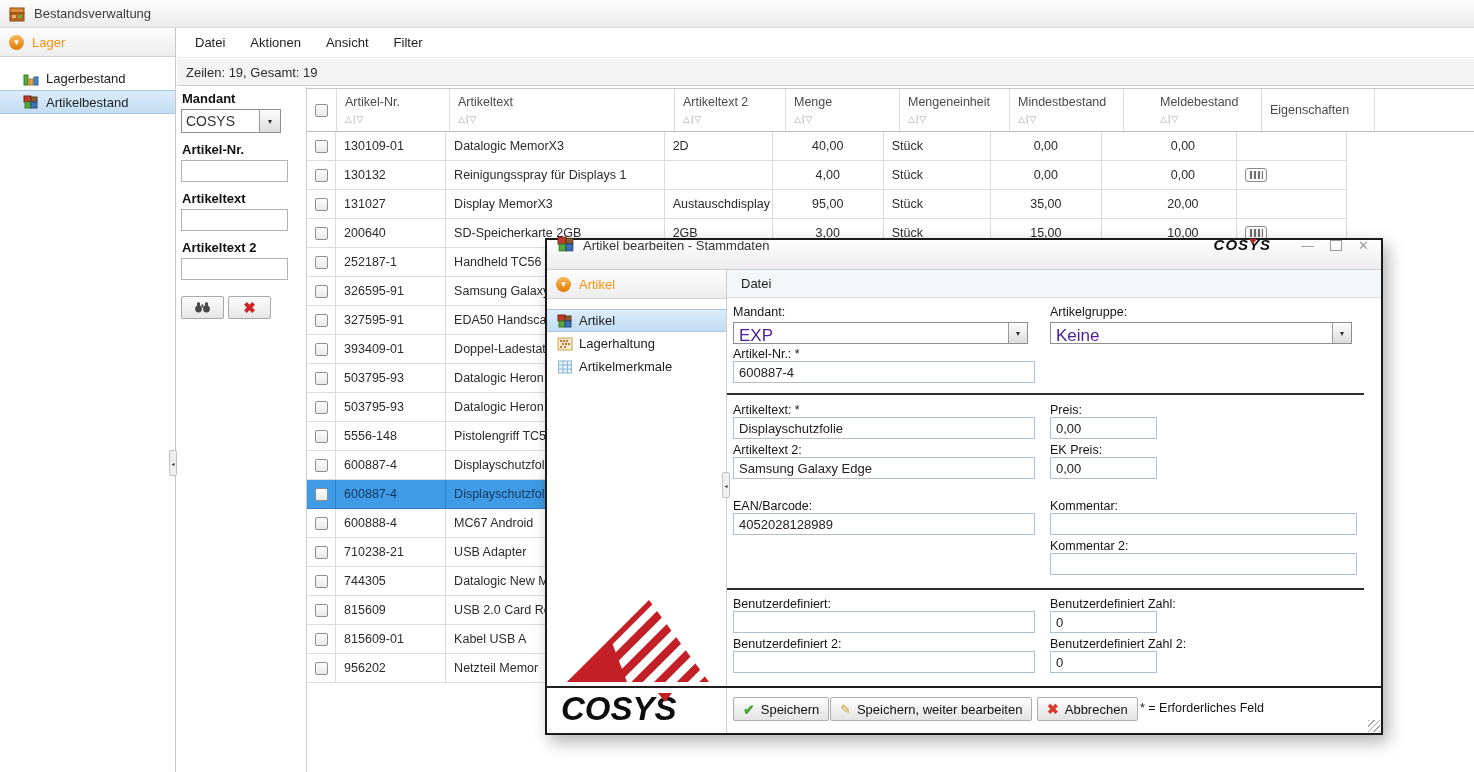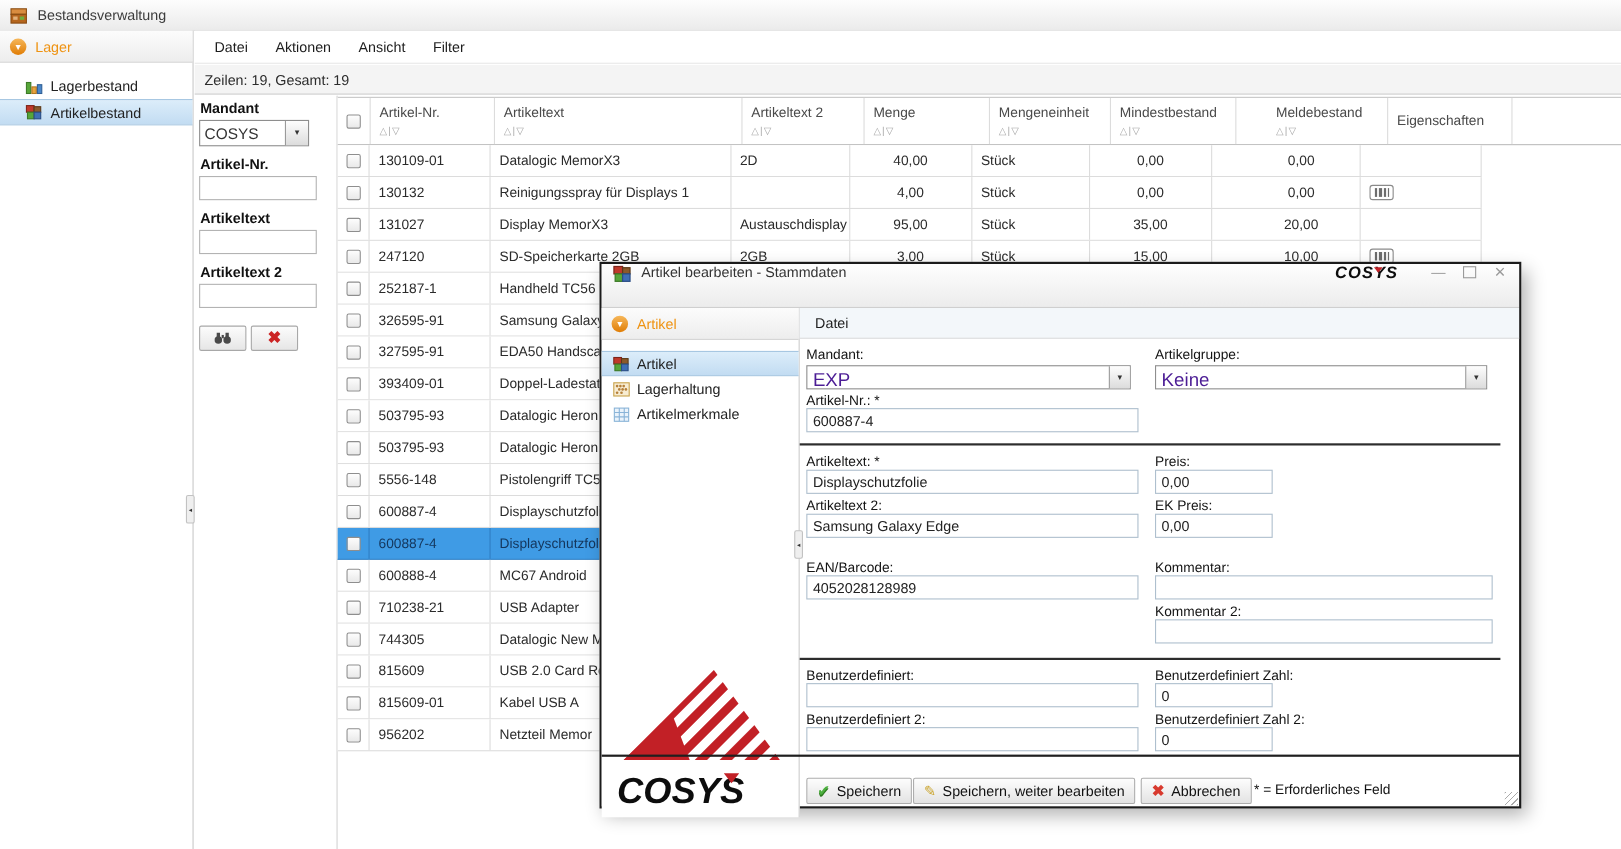--- a/index.html
+++ b/index.html
@@ -78,22 +78,22 @@
   .trow.selected .td { color:#14365c; border-right-color:#2f7fc4; }
   .checkbox { width:13px; height:13px; border:1px solid #8e8e8e; border-radius:2px;
     background:linear-gradient(#fdfdfd,#e9e9e9); }
   .eig-icon { width:22px; height:14px; border:1px solid #8a8a8a; border-radius:3px;
     background:repeating-linear-gradient(90deg,#6d6d6d 0 2px,#f0f0f0 2px 4px);
     background-clip:content-box; padding:2px 3px; }
 
   
   .dialog { position:absolute; left:545px; top:238px; width:838px; height:497px;
     background:#fff; border:2px solid #1b1b1b; box-shadow:5px 7px 16px rgba(0,0,0,.3); z-index:10; }
-  .dlg-titlebar { height:40px; background:linear-gradient(#fefefe,#ececec);
-    border-bottom:1px solid #cfcfcf; display:flex; align-items:flex-start; gap:8px; padding:0 12px 0 10px; }
+  .dlg-titlebar { height:30px; background:linear-gradient(#fefefe,#ececec);
+    border-bottom:1px solid #cfcfcf; display:flex; align-items:flex-end; gap:8px; padding:0 12px 16px 10px; }
   .dlg-title { font-size:13px; color:#333; flex:1; }
   .logo-mini { font-weight:800; font-style:italic; font-size:15px; letter-spacing:1px;
     color:#0d0d0d; position:relative; margin-right:22px; }
   .logo-mini::after { content:""; position:absolute; right:14px; top:3px; border-left:4px solid transparent;
     border-right:4px solid transparent; border-top:5px solid #c22026; }
   .win-ctrl { color:#9a9a9a; font-size:13px; display:flex; align-items:center; gap:16px; }
   .win-max-box { width:12px; height:11px; border:1px solid #9a9a9a; display:inline-block; }
   .dlg-body { position:relative; display:flex; height:463px; }
   .dlg-side { width:180px; flex:none; border-right:1px solid #ccc; position:relative; background:#fff; }
   .dlg-nav { padding-top:10px; }
@@ -270,21 +270,21 @@
           <div class="td c-menge num">95,00</div>
           <div class="td c-einheit">Stück</div>
           <div class="td c-mindest num">35,00</div>
           <div class="td c-melde num">20,00</div>
           <div class="td c-eig"></div>
         </div>
         <div class="trow">
           <div class="td c-check">
             <span class="checkbox"></span>
           </div>
-          <div class="td c-nr">247120</div>
+          <div class="td c-nr">200640</div>
           <div class="td c-text">SD-Speicherkarte 2GB</div>
           <div class="td c-text2">2GB</div>
           <div class="td c-menge num">3,00</div>
           <div class="td c-einheit">Stück</div>
           <div class="td c-mindest num">15,00</div>
           <div class="td c-melde num">10,00</div>
           <div class="td c-eig">
             <span class="eig-icon"></span>
           </div>
         </div>

